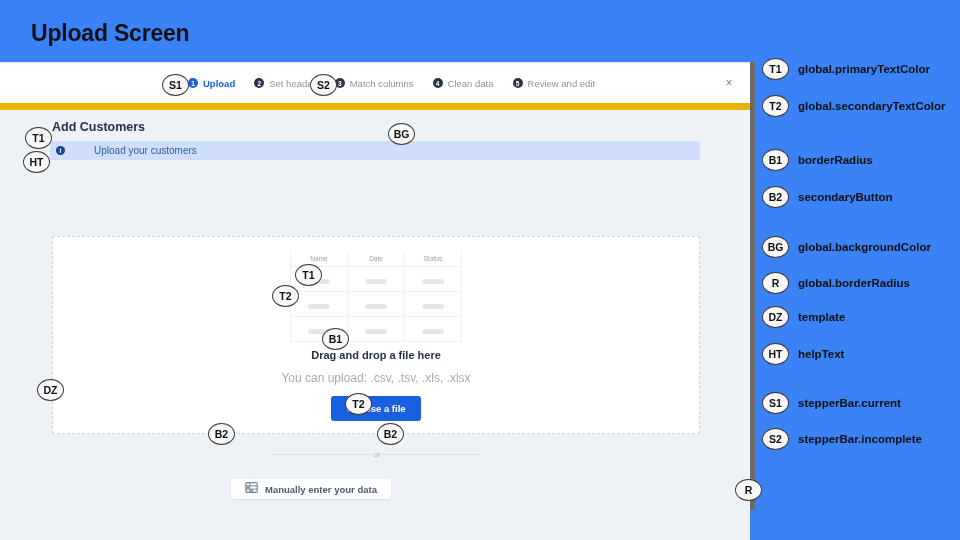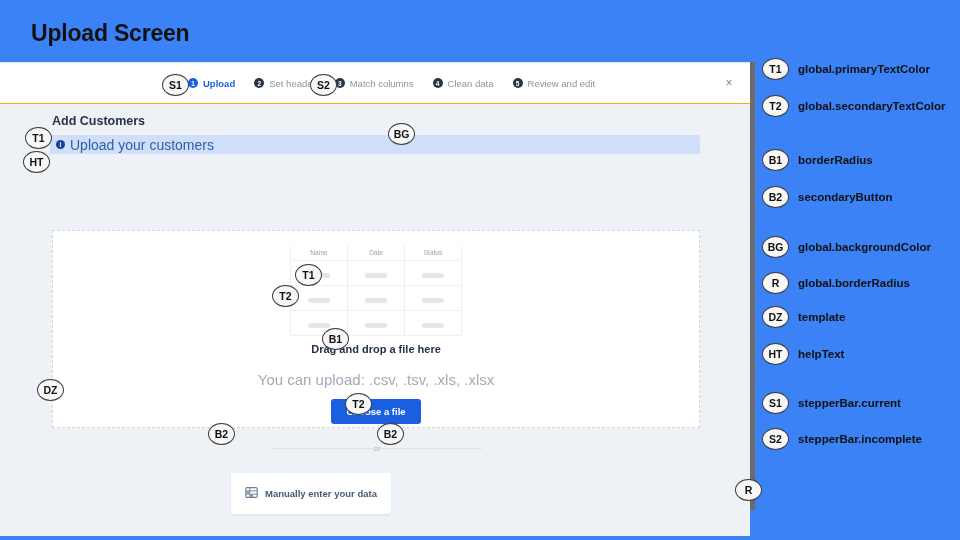--- a/index.html
+++ b/index.html
@@ -35,21 +35,21 @@
     width: 750px;
     height: 448px;
     background: #ffffff;
     border-top: 1px solid #e2e5ea;
     box-sizing: border-box;
   }
   .card-header {
     position: relative;
     height: 40px;
     background: #ffffff;
-    border-bottom: 1px solid #eab308;
+    border-bottom: 7px solid #eab308;
   }
   .stepper {
     position: absolute;
     left: 188px;
     top: 0;
     height: 40px;
     display: flex;
     align-items: center;
     gap: 19px;
   }
@@ -127,22 +127,23 @@
     border-radius: 50%;
     background: #14439c;
     color: #ffffff;
     font-size: 6.5px;
     font-weight: bold;
     line-height: 9px;
     text-align: center;
     flex: 0 0 auto;
   }
   .help-text {
-    font-size: 14px;
+    font-size: 10px;
     color: #2c5fa8;
+    margin-left: 24px;
   }
 
   
   .dropzone {
     position: absolute;
     left: 52px;
     top: 126px;
     width: 648px;
     height: 198px;
     background: #ffffff;
@@ -183,22 +184,22 @@
     background: #e3e7ec;
   }
 
   .dz-title {
     margin-top: 7px;
     font-size: 11px;
     font-weight: bold;
     color: #26324a;
   }
   .dz-sub {
-    margin-top: 16px;
-    font-size: 15px;
+    margin-top: 10px;
+    font-size: 12px;
     color: #a3abb6;
   }
   .choose-btn {
     margin-top: 11px;
     background: #1a5fe0;
     color: #ffffff;
     font-size: 9.5px;
     font-weight: bold;
     border: none;
     border-radius: 3px;
@@ -231,21 +232,21 @@
     position: absolute;
     left: 231px;
     top: 369px;
     display: flex;
     gap: 7px;
   }
   .sec-btn {
     background: #ffffff;
     border: none;
     border-radius: 3px;
-    height: 41px;
+    height: 20px;
     display: flex;
     align-items: center;
     gap: 7px;
     padding: 0 14px;
     cursor: pointer;
     box-shadow: 0 1px 2px rgba(30,40,60,0.09);
     font-family: "Liberation Sans", sans-serif;
   }
   .sec-btn .label {
     font-size: 9.5px;

